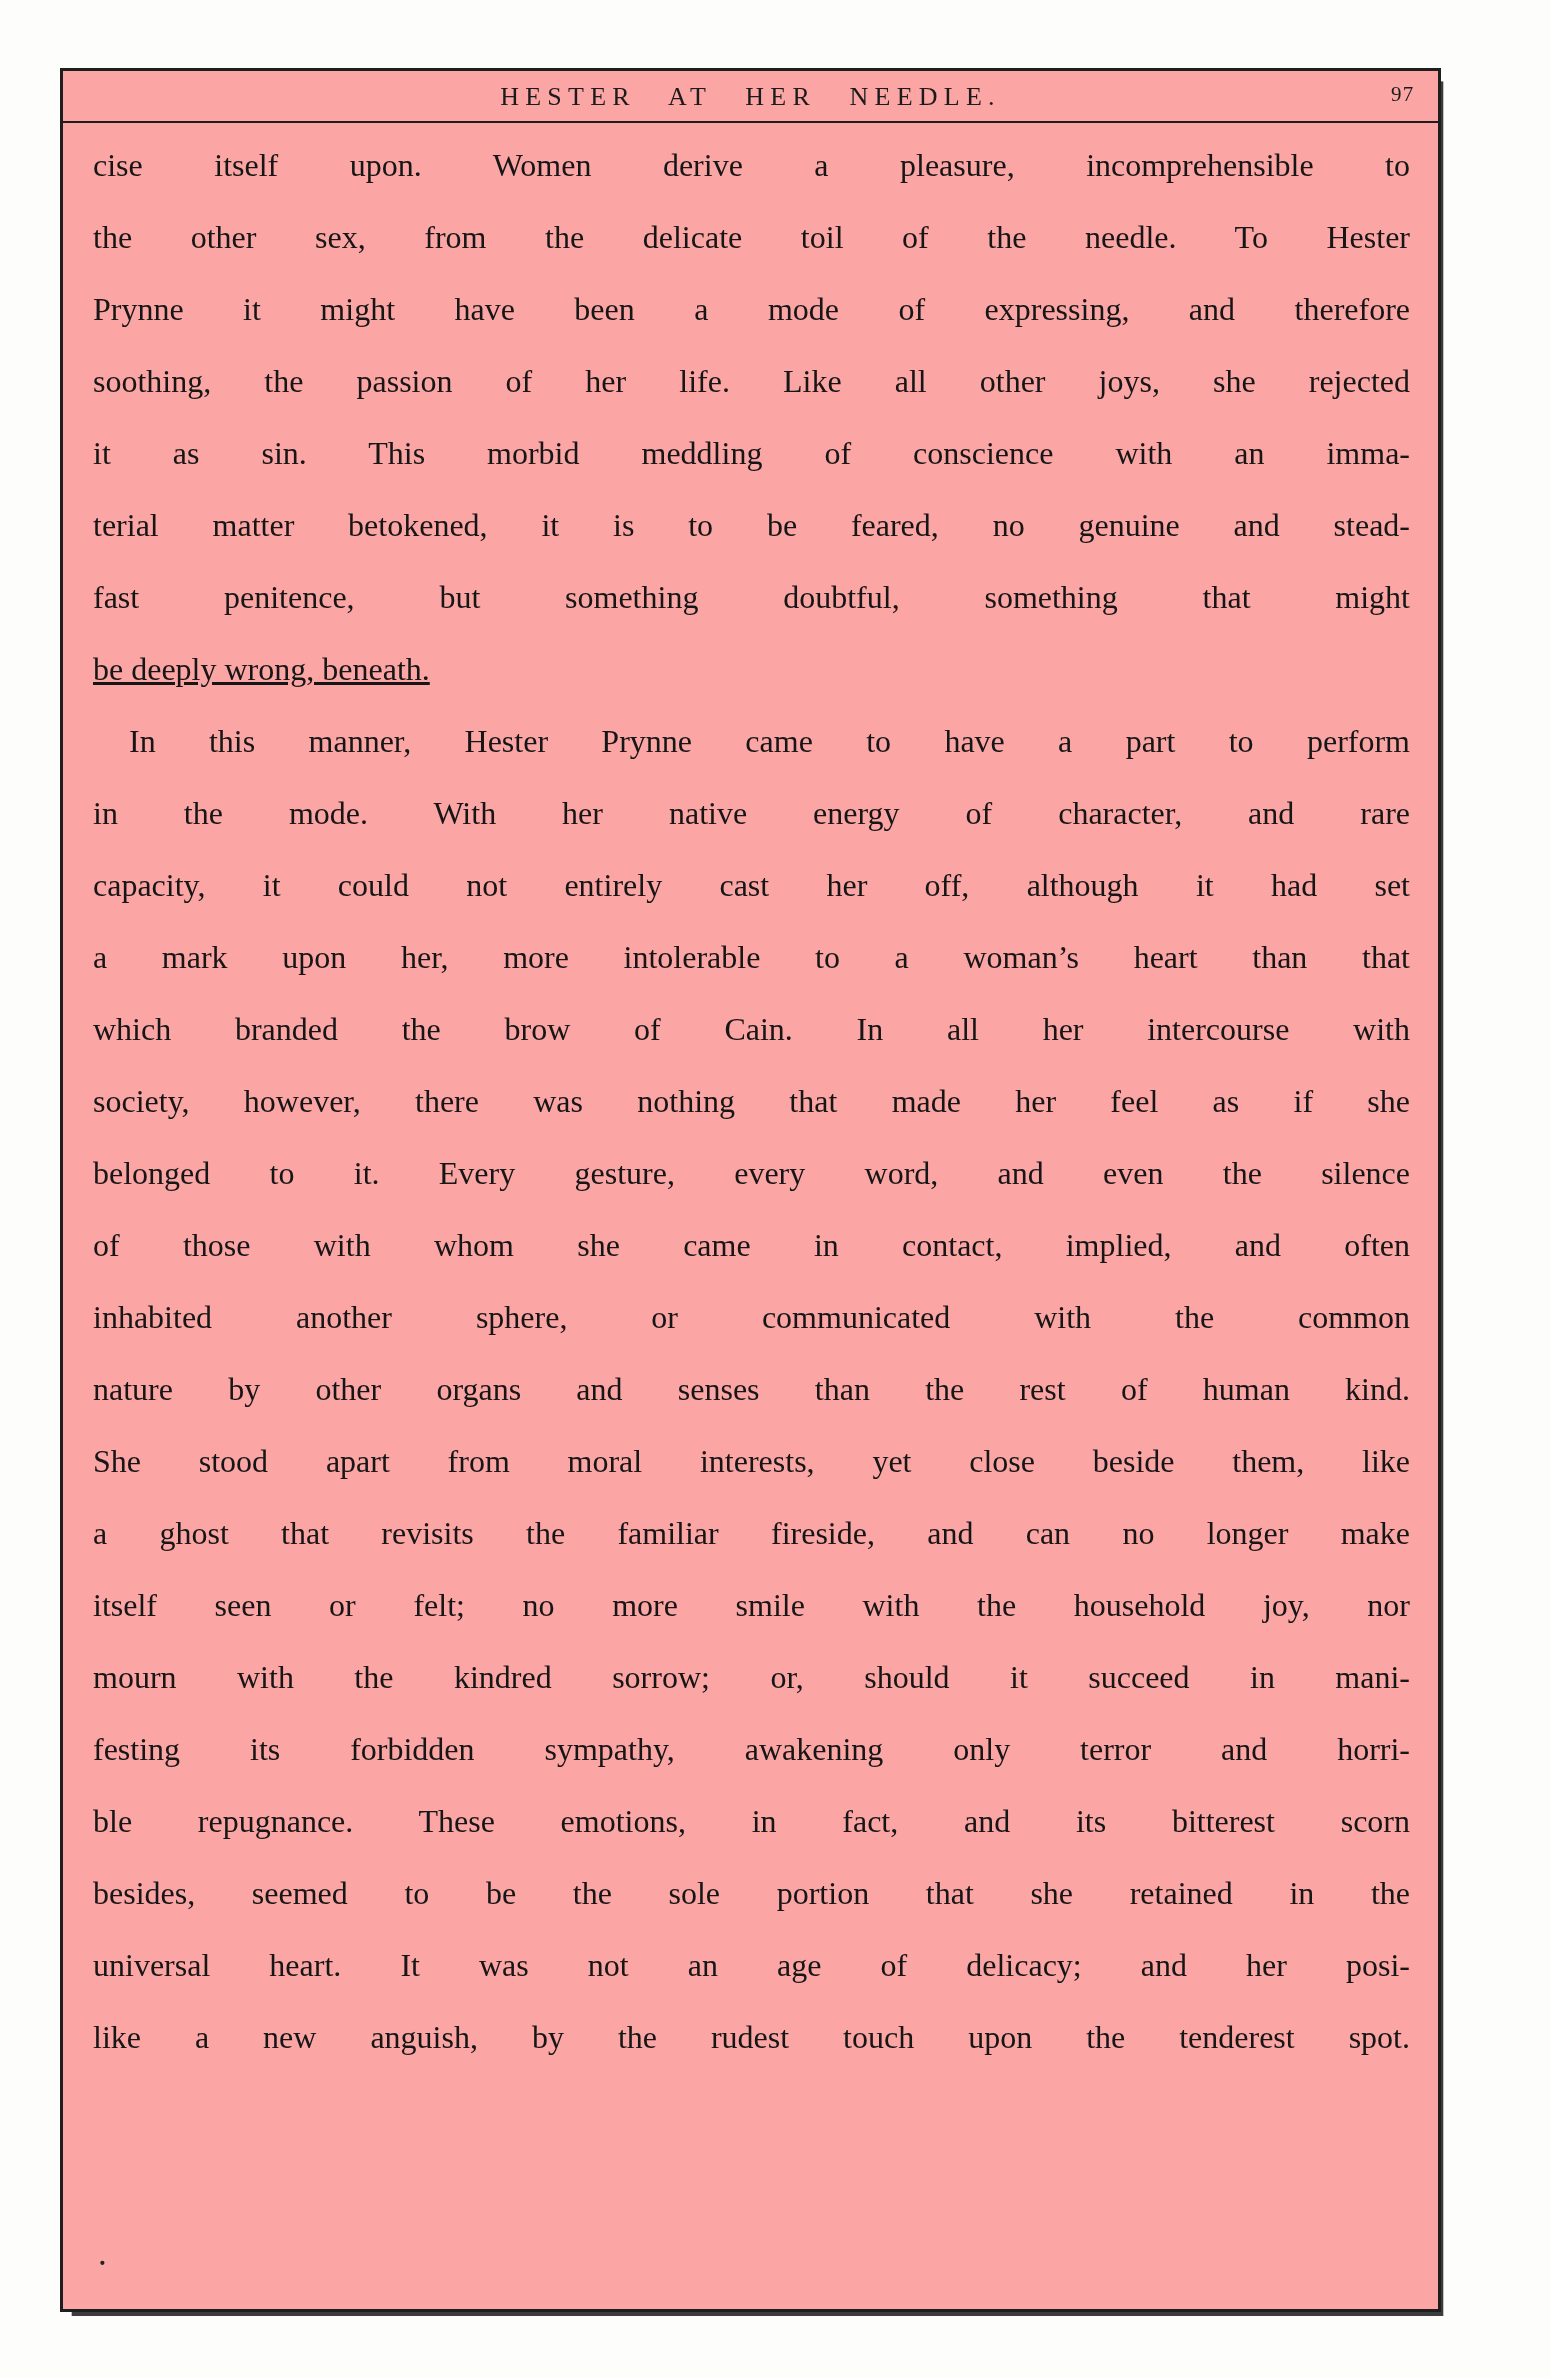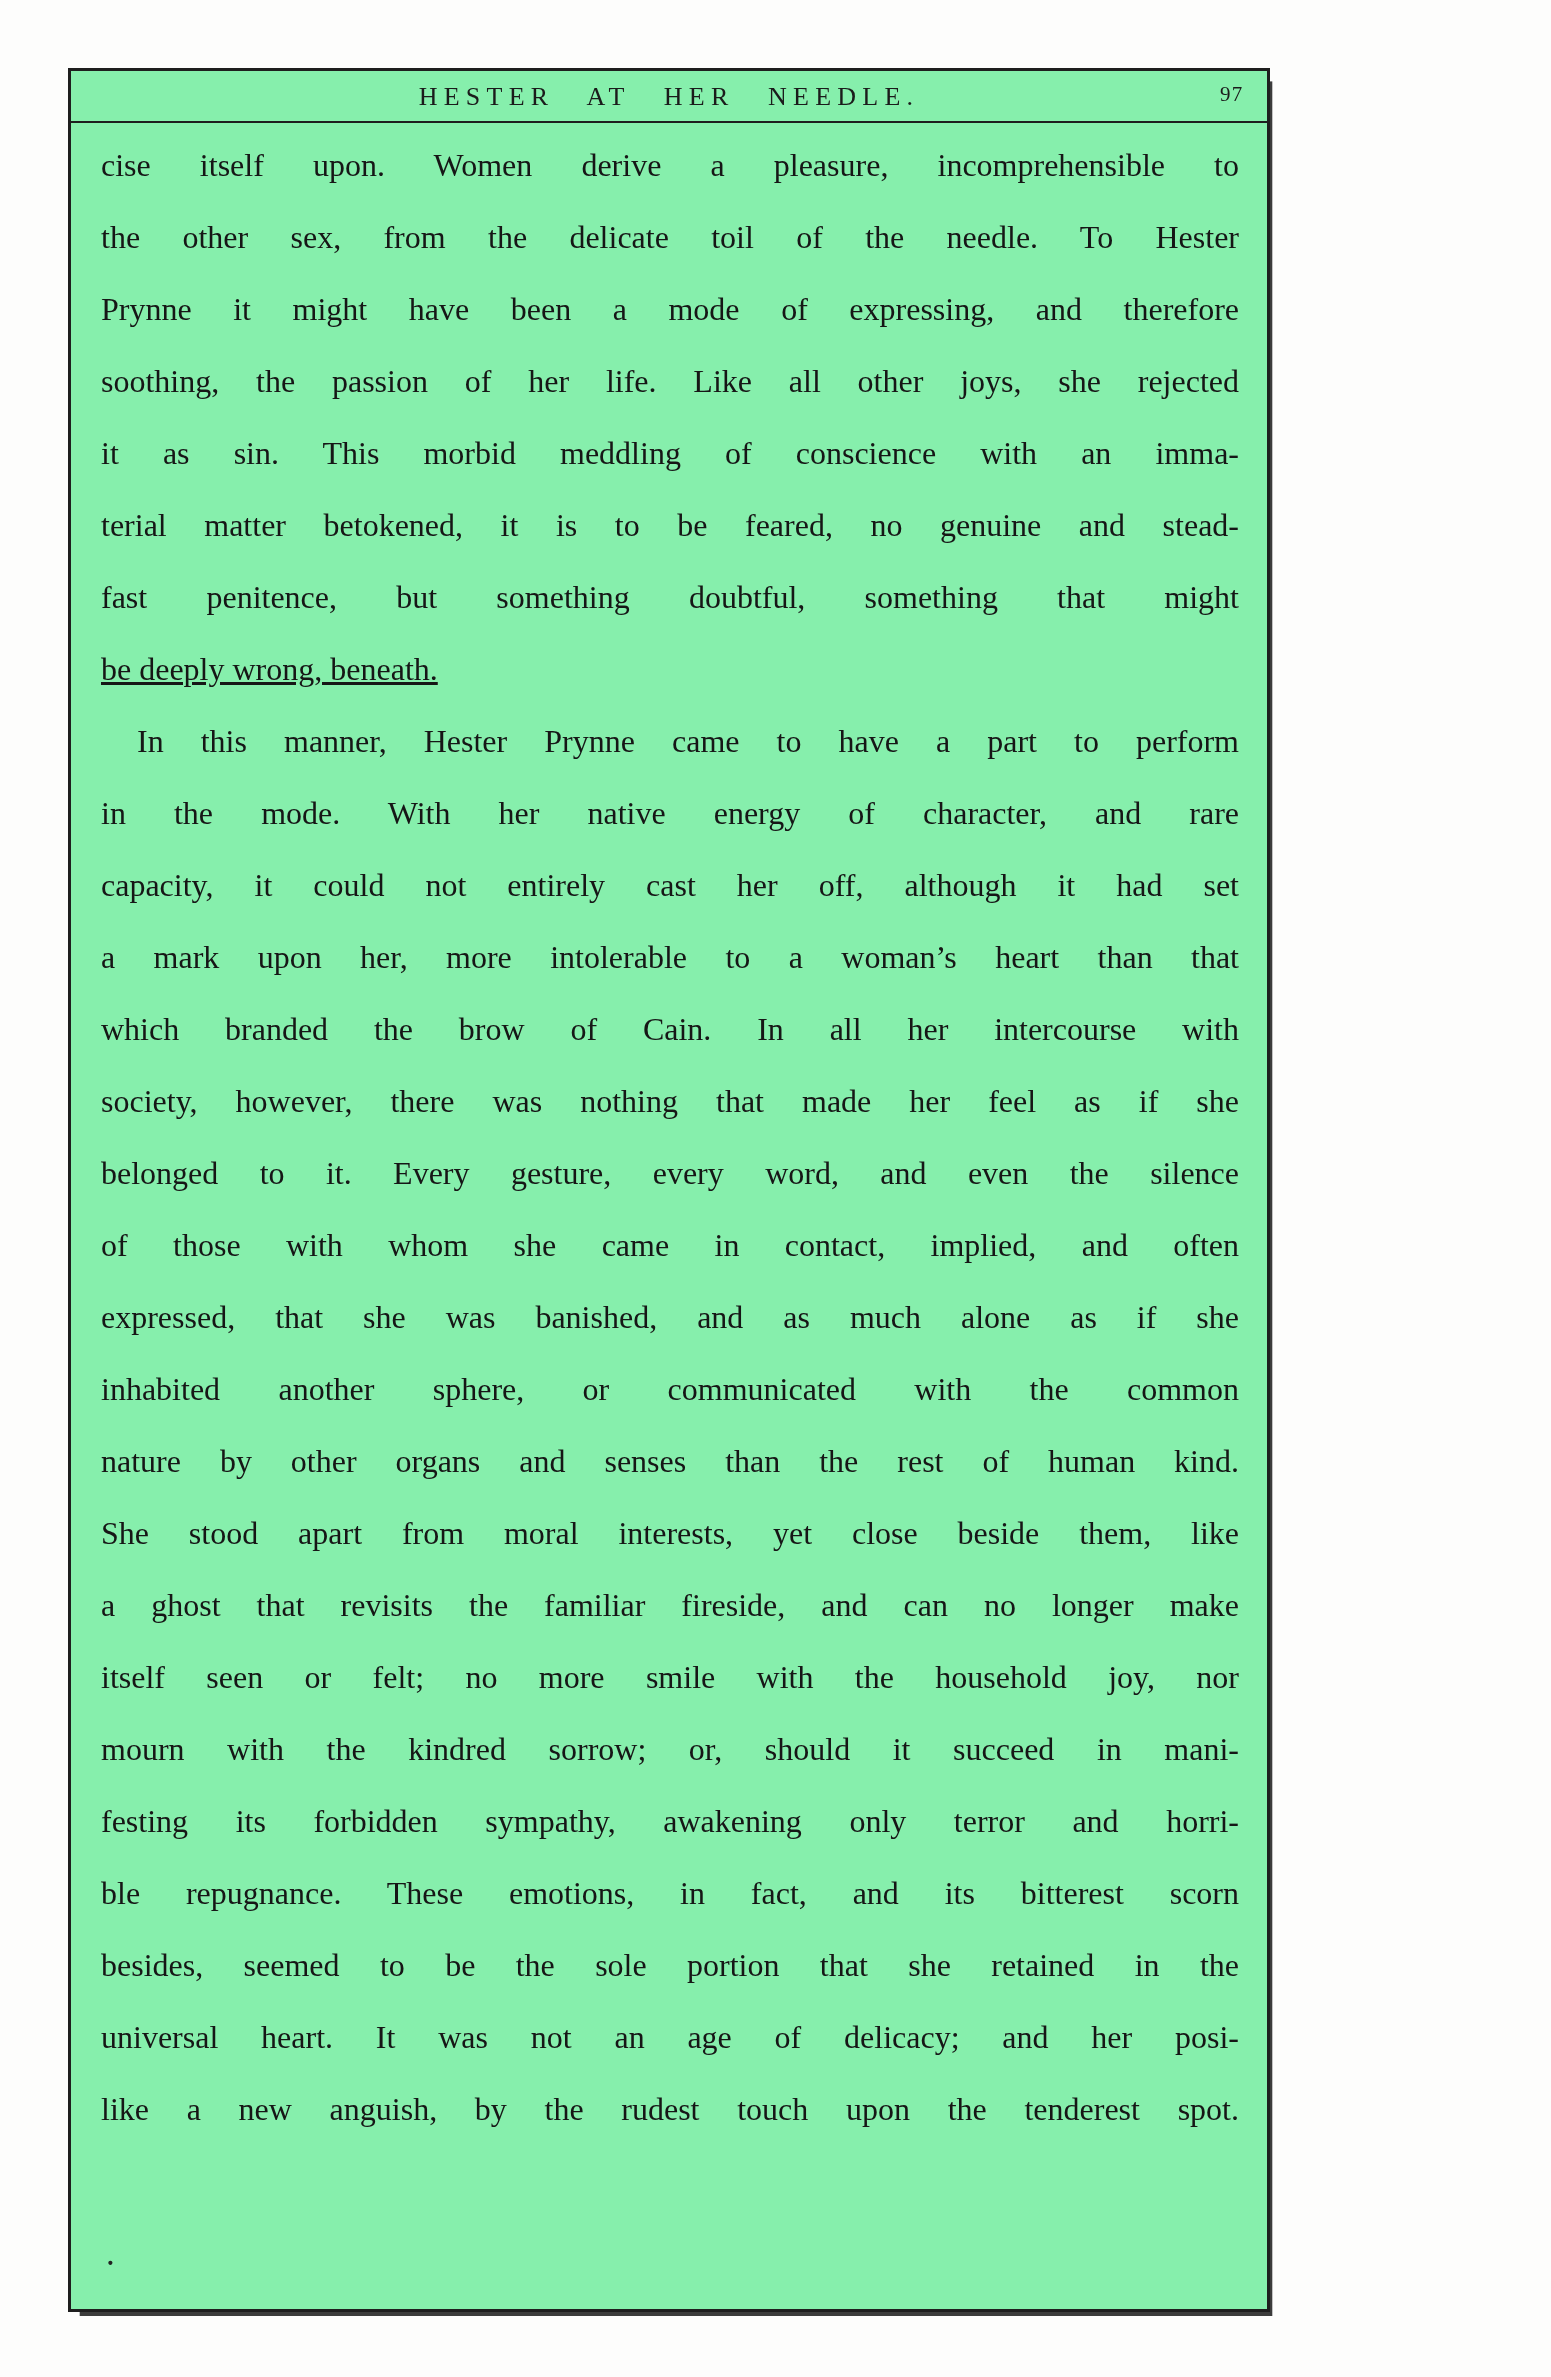--- a/index.html
+++ b/index.html
@@ -13,27 +13,27 @@
   }
   .page {
     position: relative;
     width: 1552px;
     height: 2377px;
     overflow: hidden;
     background: #fdfdfc;
   }
   .frame {
     position: absolute;
-    left: 68px;
+    left: 60px;
     top: 68px;
-    width: 1202px;
+    width: 1381px;
     height: 2244px;
     border: 3.1px solid #1e1e1e;
     box-sizing: border-box;
-    background: #86efac;
+    background: #fca5a5;
     
     box-shadow: 7px 8.7px 0 -4.7px #3c3c3c;
   }
   .header {
     position: relative;
     height: 39px;
     padding-top: 11px;
     text-align: center;
   }
   .header .title {
@@ -111,21 +111,20 @@
         </div>
       <div class="para p2">
           <div class="tline">In this manner, Hester Prynne came to have a part to perform</div>
           <div class="tline">in the mode. With her native energy of character, and rare</div>
           <div class="tline">capacity, it could not entirely cast her off, although it had set</div>
           <div class="tline">a mark upon her, more intolerable to a woman’s heart than that</div>
           <div class="tline">which branded the brow of Cain. In all her intercourse with</div>
           <div class="tline">society, however, there was nothing that made her feel as if she</div>
           <div class="tline">belonged to it. Every gesture, every word, and even the silence</div>
           <div class="tline">of those with whom she came in contact, implied, and often</div>
-          <div class="tline">expressed, that she was banished, and as much alone as if she</div>
           <div class="tline">inhabited another sphere, or communicated with the common</div>
           <div class="tline">nature by other organs and senses than the rest of human kind.</div>
           <div class="tline">She stood apart from moral interests, yet close beside them, like</div>
           <div class="tline">a ghost that revisits the familiar fireside, and can no longer make</div>
           <div class="tline">itself seen or felt; no more smile with the household joy, nor</div>
           <div class="tline">mourn with the kindred sorrow; or, should it succeed in mani-</div>
           <div class="tline">festing its forbidden sympathy, awakening only terror and horri-</div>
           <div class="tline">ble repugnance. These emotions, in fact, and its bitterest scorn</div>
           <div class="tline">besides, seemed to be the sole portion that she retained in the</div>
           <div class="tline">universal heart. It was not an age of delicacy; and her posi-</div>

